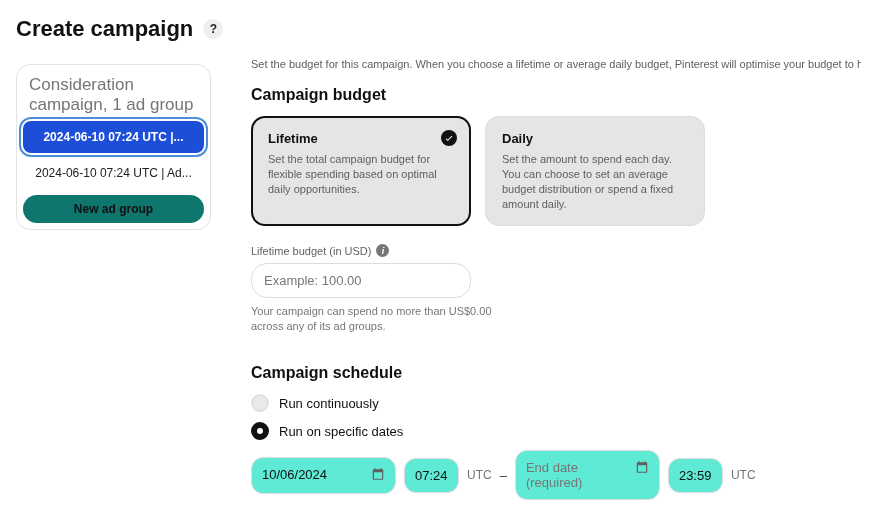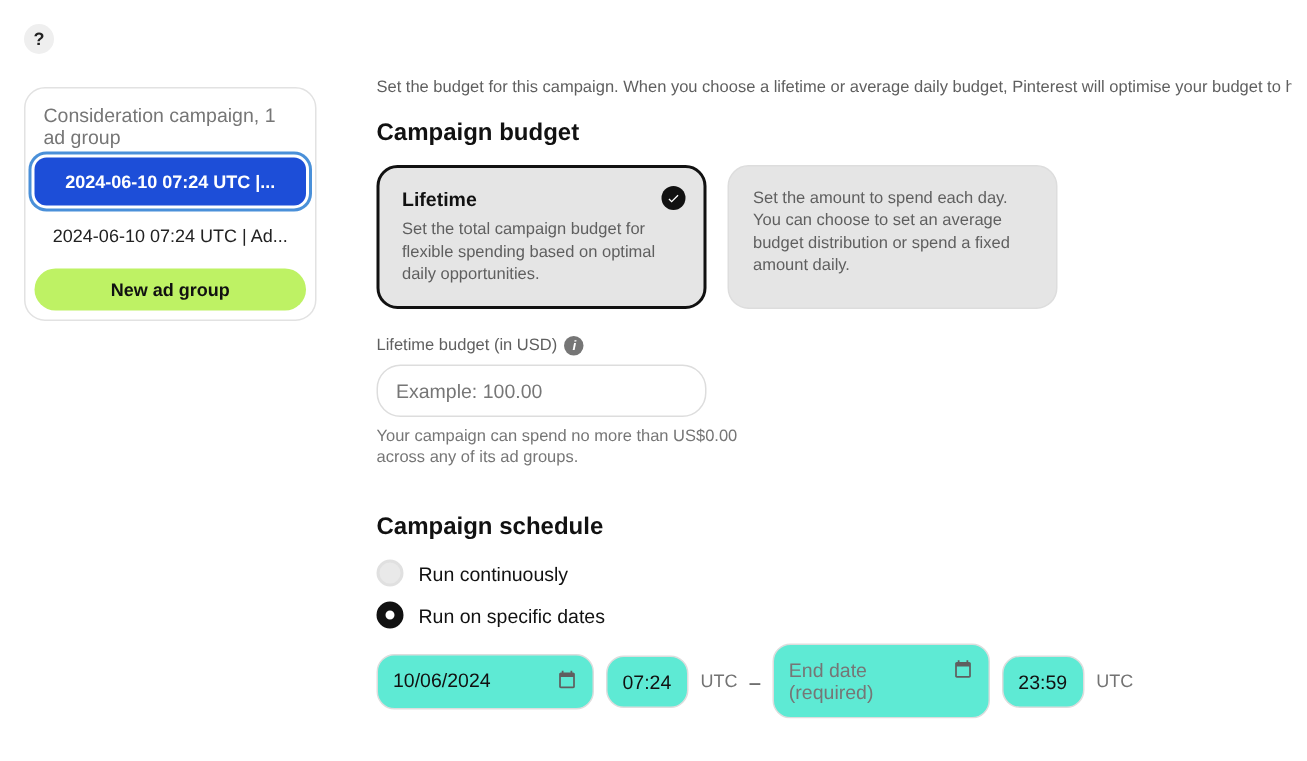--- a/index.html
+++ b/index.html
@@ -4,25 +4,25 @@
 <style>
   * { box-sizing: border-box; margin: 0; padding: 0; }
   body { font-family: -apple-system, BlinkMacSystemFont, "Segoe UI", Helvetica, Arial, sans-serif; color: #111; font-size: 13px; background:#fff; width:871px; }
   .wrap { padding: 16px 0 0 16px; }
   .title-row { display:flex; align-items:center; gap:10px; margin-bottom: 20px; padding-left: 0px;}
   h1 { font-size: 22px; font-weight: 700; }
   .help-badge { width:20px; height:20px; border-radius:50%; background:#efefef; color:#222; display:flex; align-items:center; justify-content:center; font-size:12px; font-weight:700; cursor:pointer;}
   .layout { display:flex; gap: 40px; }
   .sidebar { width: 195px; flex:none; position:relative; }
   .campaign-card { border:1px solid #e2e2e2; border-radius:14px; padding: 10px 6px 6px; margin-top: 2px;}
-  .card-sub { font-size: 13px; color:#767676; padding: 0 6px 6px; }
+  .card-sub { font-size: 17px; color:#767676; padding: 0 6px 6px; }
   .item { border-radius: 8px; padding: 9px 10px; font-size:12px; white-space:nowrap; overflow:hidden; text-overflow:ellipsis; margin-bottom:4px; cursor:pointer; text-align:center;}
   .item.active { background:#1d4ed8; color:#fff; box-shadow: 0 0 0 2px #fff, 0 0 0 4px #4a90d9; font-weight:600;}
   .item.secondary { text-align:center; color:#222; }
-  .new-ad { background:#bef264; border-radius:18px; text-align:center; padding:7px 0; font-size:12px; font-weight:600; margin-top:6px; cursor:pointer;}
+  .new-ad { background:#0f766e; border-radius:18px; text-align:center; padding:7px 0; font-size:12px; font-weight:600; margin-top:6px; cursor:pointer;}
   
   .main { flex:1; min-width:0; padding-right:10px; }
   .truncated-help { font-size:11px; color:#5f5f5f; margin:-4px 0 16px 0; white-space:nowrap; overflow:hidden; }
   .section-h { font-size:16px; font-weight:700; margin-bottom:12px; }
   .cards { display:flex; gap:14px; margin-bottom:18px; }
   .option { border:1px solid #ddd; border-radius:14px; padding:14px 16px 14px 16px; width:220px; cursor:pointer; position:relative; background:#e5e5e5;}
   .option.selected { border:2px solid #111; padding:13px 15px; }
   .opt-title { font-weight:700; font-size:13px; margin-bottom:6px; }
   .opt-desc { font-size:11px; color:#5f5f5f; line-height:1.35; }
   .check { position:absolute; top:12px; right:12px; width:16px; height:16px; border-radius:50%; background:#111; display:flex; align-items:center; justify-content:center; }
@@ -44,20 +44,21 @@
   .tz { font-size:12px; color:#737373; }
   .dash { color:#333; }
   .placeholder { color:#767676; }
   .cal-icon svg { width:14px; height:14px; fill:#5f5f5f; }
 </style>
 </head>
 <body>
 
 <div class="wrap">
   <div class="title-row">
+    <h1>Create campaign</h1>
     <div class="help-badge">?</div>
   </div>
 
   <div class="layout">
 
     <div class="sidebar">
       <div class="campaign-card">
         <div class="card-sub">Consideration campaign, 1 ad group</div>
         <div class="item active">2024-06-10 07:24 UTC |...</div>
         <div class="item secondary">2024-06-10 07:24 UTC | Ad...</div>
@@ -74,20 +75,21 @@
         <div class="option selected">
           <div class="check">
             <svg viewBox="0 0 24 24">
                 <path d="M9 16.2l-3.5-3.5L4 14.2 9 19.2 20 8.2l-1.5-1.5z"></path>
               </svg>
           </div>
           <div class="opt-title">Lifetime</div>
           <div class="opt-desc">Set the total campaign budget for flexible spending based on optimal daily opportunities.</div>
         </div>
         <div class="option">
+          <div class="opt-title">Daily</div>
           <div class="opt-desc">Set the amount to spend each day. You can choose to set an average budget distribution or spend a fixed amount daily.</div>
         </div>
       </div>
 
       <div class="field-label">
         <span>Lifetime budget (in USD)</span>
         <span class="info">i</span>
       </div>
       <input class="text-input" placeholder="Example: 100.00" style="">
       <div class="helper">Your campaign can spend no more than US$0.00 across any of its ad groups.</div>

